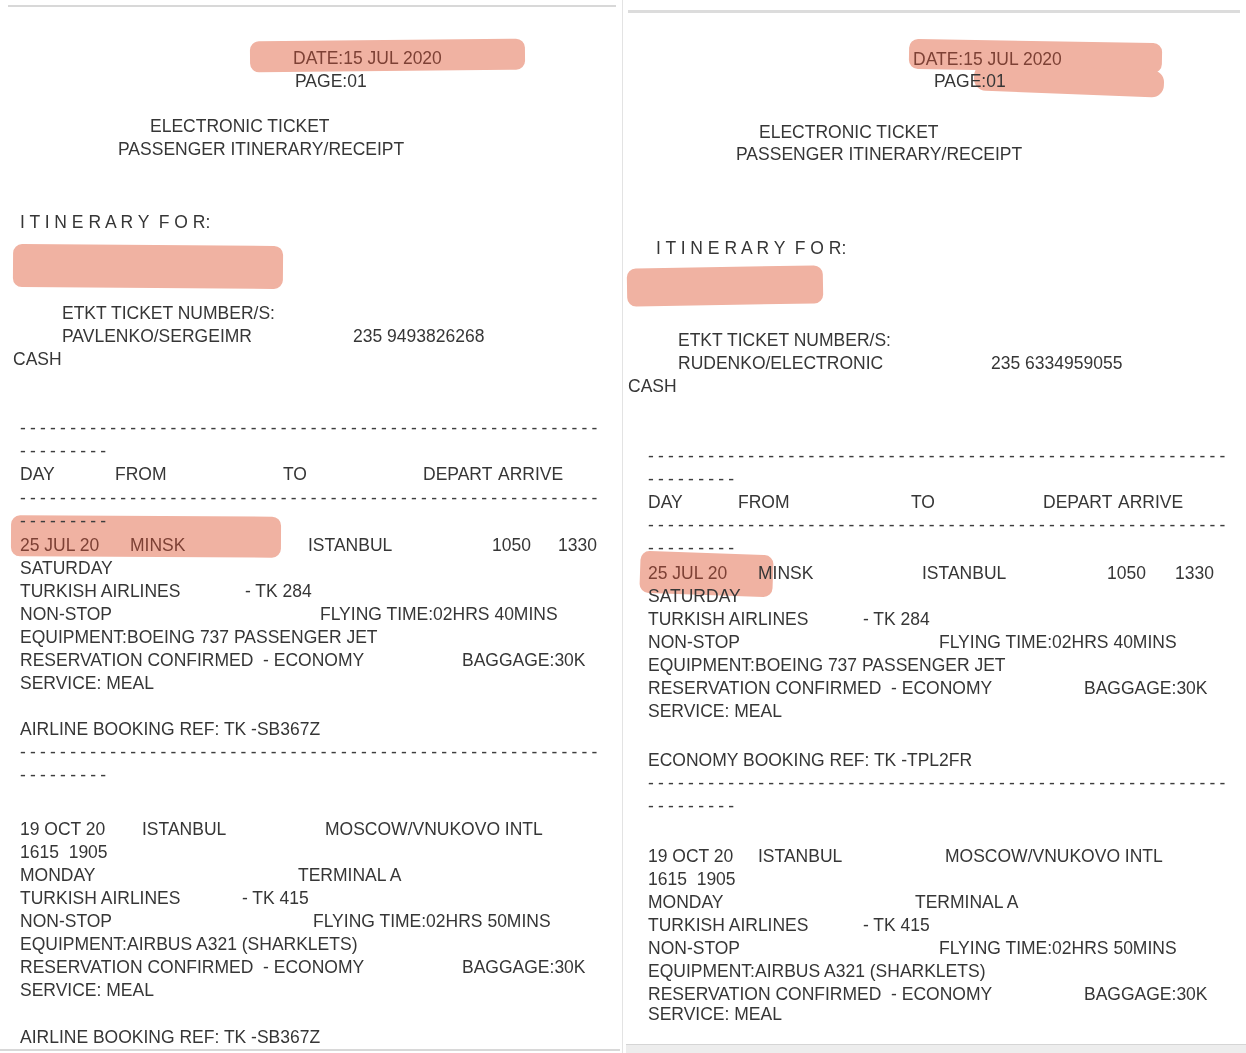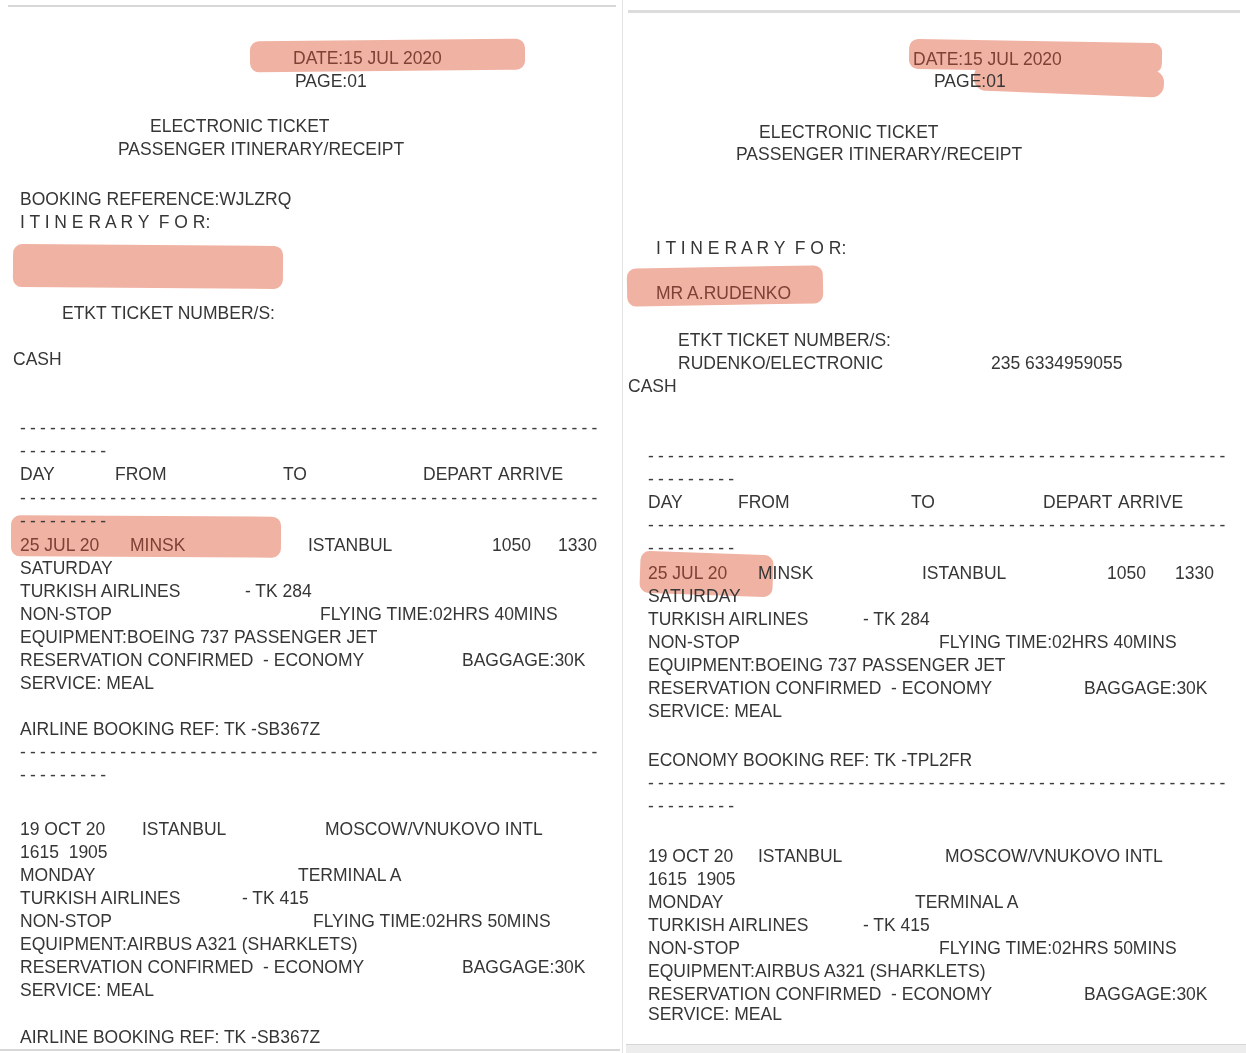--- a/index.html
+++ b/index.html
@@ -33,23 +33,26 @@
 
 <div class="doc" id="doc-left">
   <div class="mark" style="left:250px;top:40px;width:275px;height:31px;transform:rotate(-0.6deg);"></div>
   <div class="mark" style="left:13px;top:245px;width:270px;height:43px;transform:rotate(0.4deg);"></div>
   <div class="mark" style="left:11px;top:516px;width:270px;height:41px;transform:rotate(0.3deg);"></div>
 
   <div class="ln" style="top:47px"><span class="cell hl-text" style="left:293px">DATE:15 JUL 2020</span></div>
   <div class="ln" style="top:70px"><span class="cell" style="left:295px">PAGE:01</span></div>
   <div class="ln" style="top:115px"><span class="cell" style="left:150px">ELECTRONIC TICKET</span></div>
   <div class="ln" style="top:138px"><span class="cell" style="left:118px">PASSENGER ITINERARY/RECEIPT</span></div>
-  <div class="ln" style="top:188px"><span class="cell" style="left:20px">BOOKING REFERENCE:WJLZRQ</span></div>
   <div class="ln" style="top:211px"><span class="cell" style="left:20px">I T I N E R A R Y  F O R:</span></div>
   <div class="ln" style="top:302px"><span class="cell" style="left:62px">ETKT TICKET NUMBER/S:</span></div>
+  <div class="ln" style="top:325px">
+    <span class="cell" style="left:62px">PAVLENKO/SERGEIMR</span>
+    <span class="cell" style="left:353px">235 9493826268</span>
+  </div>
   <div class="ln" style="top:348px"><span class="cell" style="left:13px">CASH</span></div>
 
   <div class="ln" style="top:417px"><span class="cell dash-line" style="left:20px">----------------------------------------------------------</span></div>
   <div class="ln" style="top:440px"><span class="cell dash-line" style="left:20px">---------</span></div>
   <div class="ln" style="top:463px">
     <span class="cell" style="left:20px">DAY</span>
     <span class="cell" style="left:115px">FROM</span>
     <span class="cell" style="left:283px">TO</span>
     <span class="cell" style="left:423px">DEPART</span>
     <span class="cell" style="left:498px">ARRIVE</span>
@@ -115,21 +118,20 @@
   <div class="mark" style="left:283px;top:41px;width:253px;height:30px;transform:rotate(1deg);"></div>
   <div class="mark" style="left:348px;top:67px;width:190px;height:27px;transform:rotate(2.2deg);border-radius:12px;"></div>
   <div class="mark" style="left:1px;top:267px;width:196px;height:38px;transform:rotate(-1deg);"></div>
   <div class="mark" style="left:14px;top:553px;width:133px;height:42px;transform:rotate(2deg);"></div>
 
   <div class="ln" style="top:48px"><span class="cell hl-text" style="left:287px">DATE:15 JUL 2020</span></div>
   <div class="ln" style="top:70px"><span class="cell" style="left:308px">PAGE:01</span></div>
   <div class="ln" style="top:121px"><span class="cell" style="left:133px">ELECTRONIC TICKET</span></div>
   <div class="ln" style="top:143px"><span class="cell" style="left:110px">PASSENGER ITINERARY/RECEIPT</span></div>
   <div class="ln" style="top:237px"><span class="cell" style="left:30px">I T I N E R A R Y  F O R:</span></div>
-  <div class="ln" style="top:282px"><span class="cell hl-text" style="left:30px">MR A.RUDENKO</span></div>
   <div class="ln" style="top:329px"><span class="cell" style="left:52px">ETKT TICKET NUMBER/S:</span></div>
   <div class="ln" style="top:352px">
     <span class="cell" style="left:52px">RUDENKO/ELECTRONIC</span>
     <span class="cell" style="left:365px">235 6334959055</span>
   </div>
   <div class="ln" style="top:375px"><span class="cell" style="left:2px">CASH</span></div>
 
   <div class="ln" style="top:445px"><span class="cell dash-line" style="left:22px">----------------------------------------------------------</span></div>
   <div class="ln" style="top:468px"><span class="cell dash-line" style="left:22px">---------</span></div>
   <div class="ln" style="top:491px">

